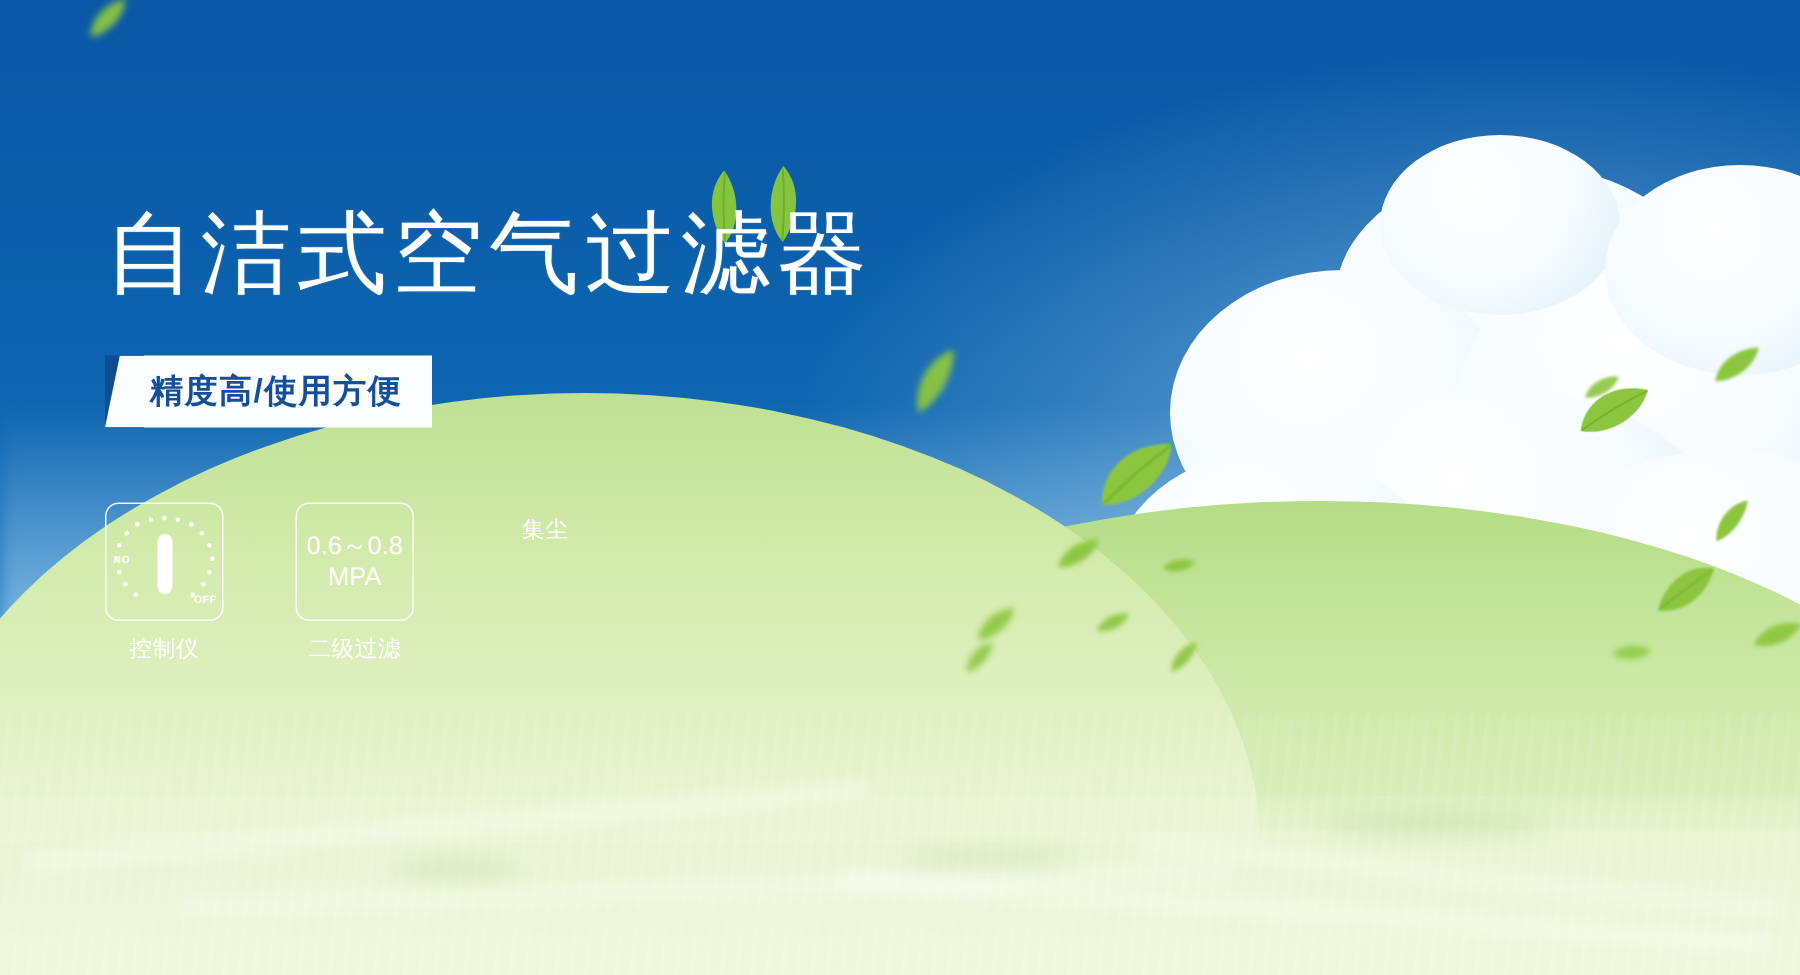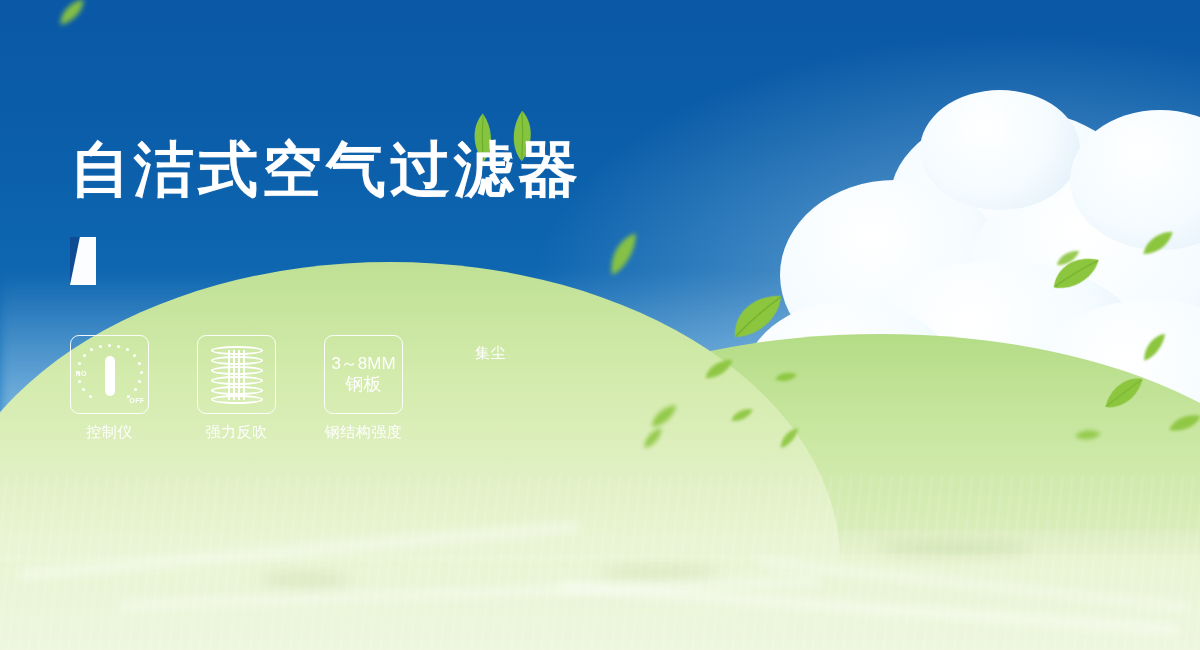--- a/index.html
+++ b/index.html
@@ -77,21 +77,21 @@
   .leaf svg{display:block;width:100%;height:100%;}
 
   
   #title{
     position:absolute;left:70px;top:139px;
     color:#fff;
     font-size:60px;
     letter-spacing:4px;
     line-height:1;
     white-space:nowrap;
-    font-weight:700;
+    font-weight:400;
     text-shadow:0 0 1px rgba(255,255,255,.35);
     font-family:"DejaVu Sans","Liberation Sans",sans-serif;
   }
 
   
   #subbar{
     position:absolute;left:70px;top:237px;
     height:48px;
     display:flex;align-items:stretch;
   }
@@ -349,20 +349,21 @@
     <svg viewBox="0 0 50 100">
         <path d="M38 3 C50 36 40 78 12 97 C0 62 8 22 38 3 Z" fill="#86c440"></path>
     <path d="M38 6 C26 38 18 70 13 95" stroke="#6cae2a" stroke-width="2.4" fill="none"></path>
       </svg>
   </div>
 
   <div id="title">自洁式空气过滤器</div>
 
   <div id="subbar">
     <div class="sub-slash"></div>
+    <div class="sub-b">精度高/使用方便</div>
   </div>
 
   <div id="features">
 
     <div class="feat">
       <div class="feat-box">
         <div class="gauge">
           <div class="needle"></div>
           <span class="lbl no">NO</span>
           <span class="lbl off">OFF</span>
@@ -381,44 +382,30 @@
           <span class="dot" style="left:61px;top:36px;"></span>
           <span class="dot" style="left:5px;top:44px;"></span>
           <span class="dot" style="left:57px;top:44px;"></span>
           <span class="dot" style="left:12px;top:51px;"></span>
           <span class="dot" style="left:50px;top:51px;"></span>
         </div>
       </div>
       <div class="feat-label">控制仪</div>
     </div>
 
-
-    <div class="feat">
-      <div class="feat-box">
-        <div class="coil">
-          <div class="bars"></div>
-          <div class="ring" style="top:0px;"></div>
-          <div class="ring" style="top:10px;"></div>
-          <div class="ring" style="top:20px;"></div>
-          <div class="ring" style="top:30px;"></div>
-          <div class="ring" style="top:40px;"></div>
-          <div class="ring" style="top:49px;"></div>
-        </div>
-      </div>
-      <div class="feat-label">强力反吹</div>
-    </div>
-
     <div class="feat">
       <div class="feat-box">
         <div class="feat-text">
-          <div>3～8MM</div>
-          <div class="cn">钢板</div>
+          <div>0.6～0.8</div>
+          <div>MPA</div>
         </div>
       </div>
-      <div class="feat-label">钢结构强度</div>
+      <div class="feat-label">二级过滤</div>
     </div>
+
+
 
     <div class="feat">
       <div class="feat-label">集尘</div>
     </div>
 
   </div>
 </div>
 
 </body></html>

